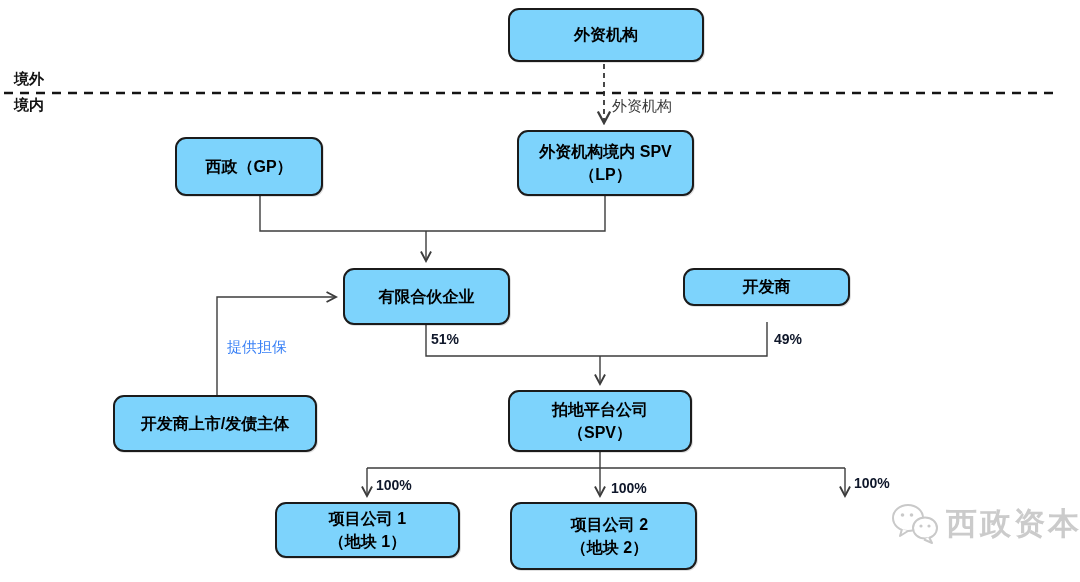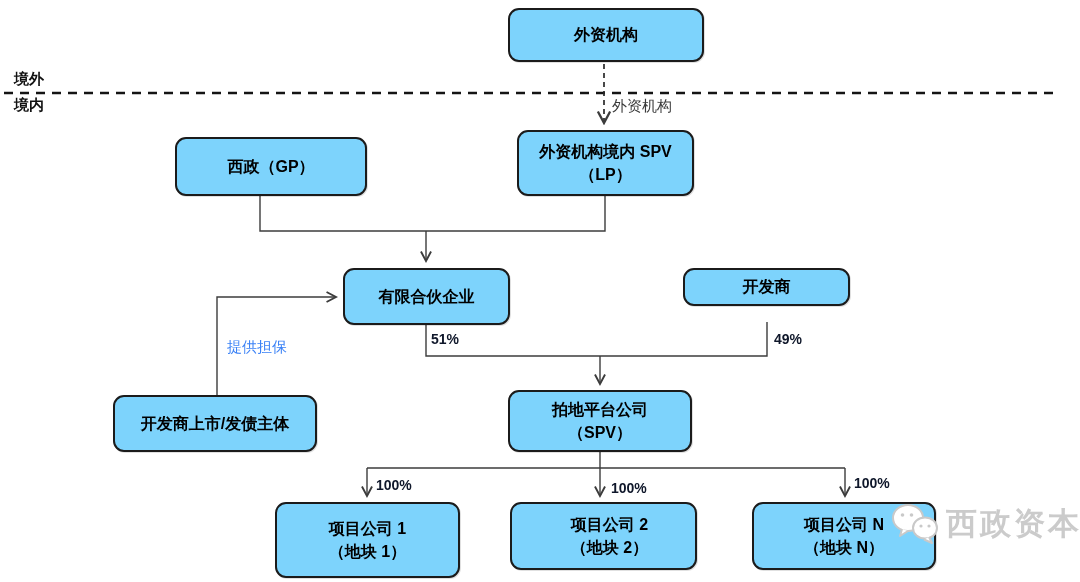--- a/index.html
+++ b/index.html
@@ -103,21 +103,21 @@
     <path d="M845,468 V496" stroke="#3c3c3c" stroke-width="1.4" fill="none" marker-end="url(#arrow)"></path>
   </svg>
 
   <div class="region-label" style="top:70px;">境外</div>
   <div class="region-label" style="top:96px;">境内</div>
 
   <div class="node" style="left:508px; top:8px; width:196px; height:54px;">
     <span>外资机构</span>
   </div>
 
-  <div class="node" style="left:175px; top:137px; width:192px; height:59px;">
+  <div class="node" style="left:175px; top:137px; width:148px; height:59px;">
     <span>西政（GP）</span>
   </div>
 
   <div class="node" style="left:517px; top:130px; width:177px; height:66px;">
     <span>外资机构境内 SPV</span>
     <span>（LP）</span>
   </div>
 
   <div class="node" style="left:343px; top:268px; width:167px; height:57px;">
     <span>有限合伙企业</span>
@@ -129,34 +129,30 @@
 
   <div class="node" style="left:113px; top:395px; width:204px; height:57px;align-items:center;">
     <span>开发商上市/发债主体</span>
   </div>
 
   <div class="node" style="left:508px; top:390px; width:184px; height:62px;">
     <span>拍地平台公司</span>
     <span>（SPV）</span>
   </div>
 
-  <div class="node" style="left:275px; top:502px; width:185px; height:76px;">
+  <div class="node" style="left:275px; top:502px; width:185px; height:56px;">
     <span>项目公司 1</span>
     <span>（地块 1）</span>
   </div>
 
   <div class="node" style="left:510px; top:502px; width:187px; height:68px;padding-left:12px;">
     <span>项目公司 2</span>
     <span>（地块 2）</span>
   </div>
 
-  <div class="node" style="left:752px; top:502px; width:184px; height:68px;">
-    <span>项目公司 N</span>
-    <span>（地块 N）</span>
-  </div>
 
   <div class="edge-label" style="left:612px; top:97px;">外资机构</div>
   <div class="edge-label muted" style="left:227px; top:338px;">提供担保</div>
   <div class="edge-label pct" style="left:431px; top:331px;">51%</div>
   <div class="edge-label pct" style="left:774px; top:331px;">49%</div>
   <div class="edge-label pct" style="left:376px; top:477px;">100%</div>
   <div class="edge-label pct" style="left:611px; top:480px;">100%</div>
   <div class="edge-label pct" style="left:854px; top:475px;">100%</div>
 
   <div class="watermark">

